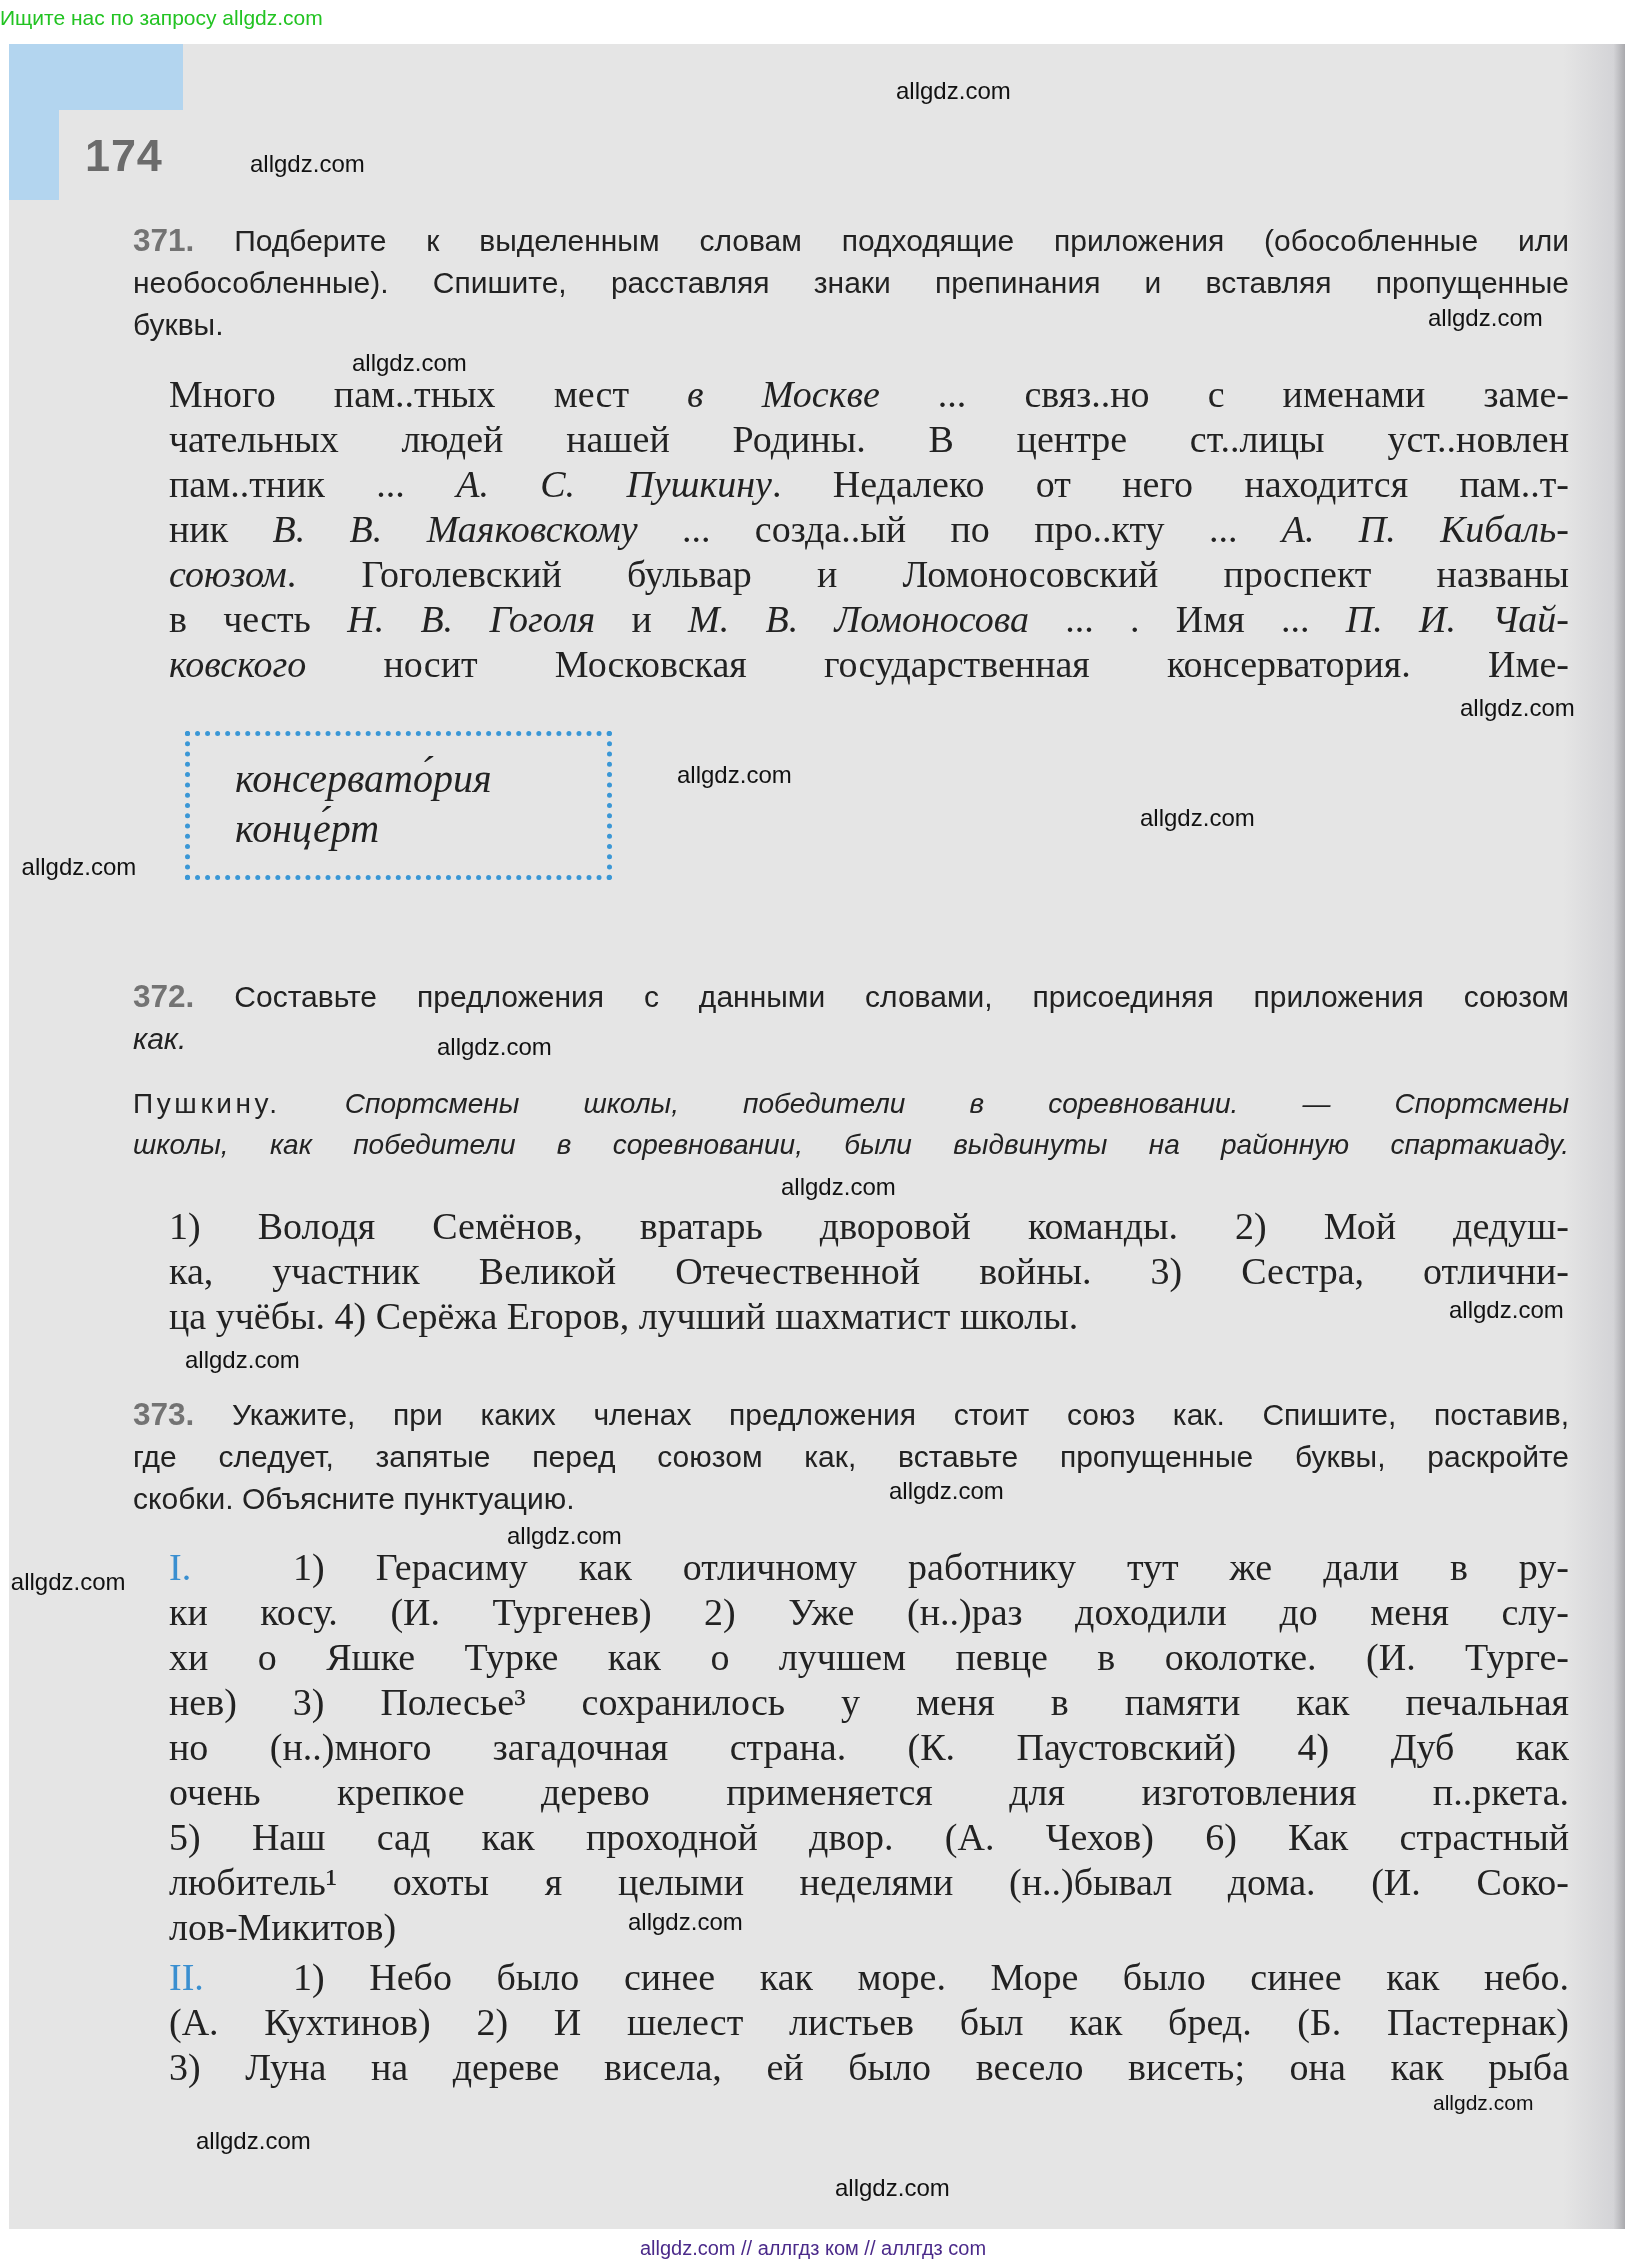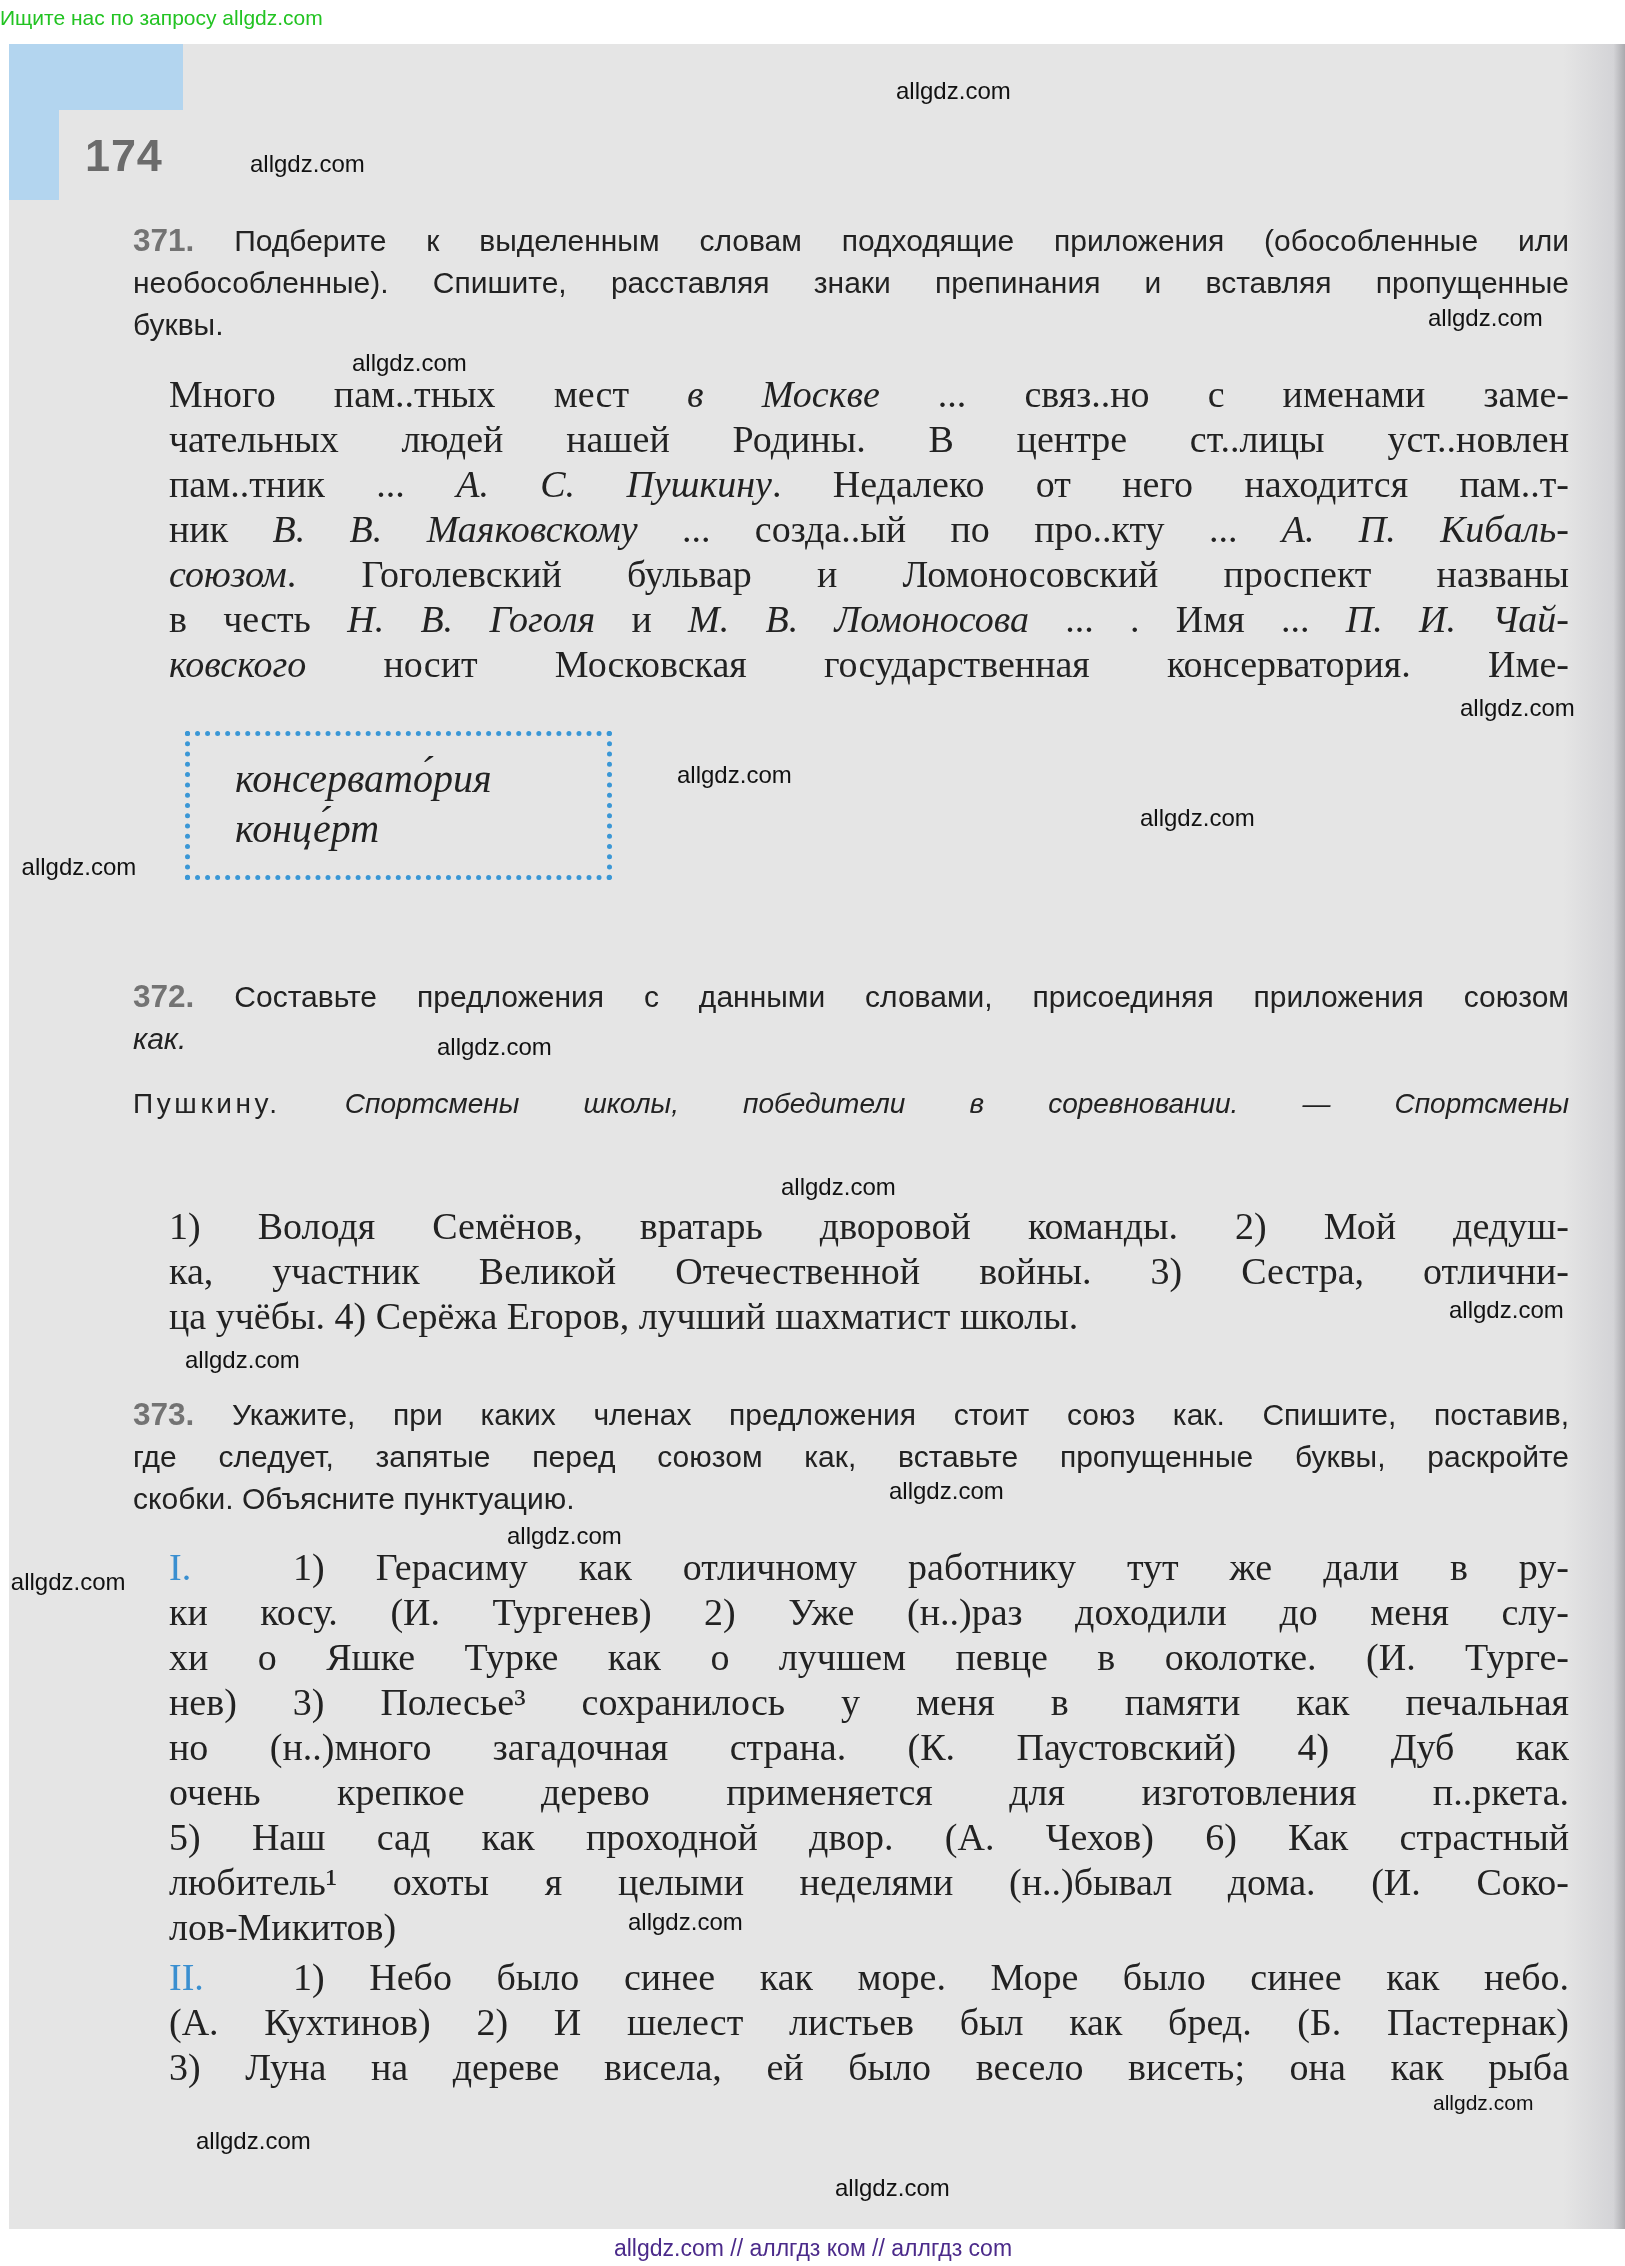--- a/index.html
+++ b/index.html
@@ -22,21 +22,21 @@
   .vocab div { font-family:Liberation Serif, serif; font-style:italic; font-size:40px; line-height:50px; color:#222; padding-left:45px; }
   .vocab div:first-child { padding-top:18px; }
   .wm { position:absolute; font-family:"Liberation Sans", sans-serif; font-size:24px; color:#111; white-space:nowrap; }
   .wm.sm { font-size:21px; }
   .sample { position:absolute; left:133px; width:1436px; font-family:"Liberation Sans", sans-serif; font-size:28px; line-height:41px; color:#222; }
   .sample .line { display:block; white-space:nowrap; text-align:justify; text-align-last:justify; }
   .sample .spaced { letter-spacing:3.6px; font-style:normal; }
   .task .line { display:block; white-space:nowrap; text-align:justify; text-align-last:justify; }
   .task .line.last { text-align-last:left; }
   .footer { position:absolute; left:0; top:2229px; width:1626px; height:38px; background:#fff; text-align:center; }
-  .footer span { color:#4b2a8a; font-size:23px; line-height:38px; font-family:"Liberation Sans", sans-serif; }
+  .footer span { color:#4b2a8a; font-size:20px; line-height:38px; font-family:"Liberation Sans", sans-serif; }
 </style>
 </head>
 <body>
 
 <div class="topbar">
   <span>Ищите нас по запросу allgdz.com</span>
 </div>
 
 <div class="page">
   <div class="tab-top"></div>
@@ -65,20 +65,21 @@
   <div>конце́рт</div>
 </div>
 
 <div class="task" style="top:975px;">
   <span class="line"><span class="num">372.</span> <span>Составьте предложения с данными словами, присоединяя приложения союзом</span></span>
   <span class="line last it">как.</span>
 </div>
 
 <div class="sample" style="top:1083px;">
   <span class="line"><span class="spaced">Пушкину.</span> <span class="it">Спортсмены школы, победители в соревновании. — Спортсмены</span></span>
+  <span class="line it">школы, как победители в соревновании, были выдвинуты на районную спартакиаду.</span>
 </div>
 
 <div class="serif" style="top:1204px;">
   <span class="line">1) Володя Семёнов, вратарь дворовой команды. 2) Мой дедуш-</span>
   <span class="line">ка, участник Великой Отечественной войны. 3) Сестра, отлични-</span>
   <span class="line last">ца учёбы. 4) Серёжа Егоров, лучший шахматист школы.</span>
 </div>
 
 <div class="task" style="top:1393px;">
   <span class="line"><span class="num">373.</span> <span>Укажите, при каких членах предложения стоит союз как. Спишите, поставив,</span></span>

